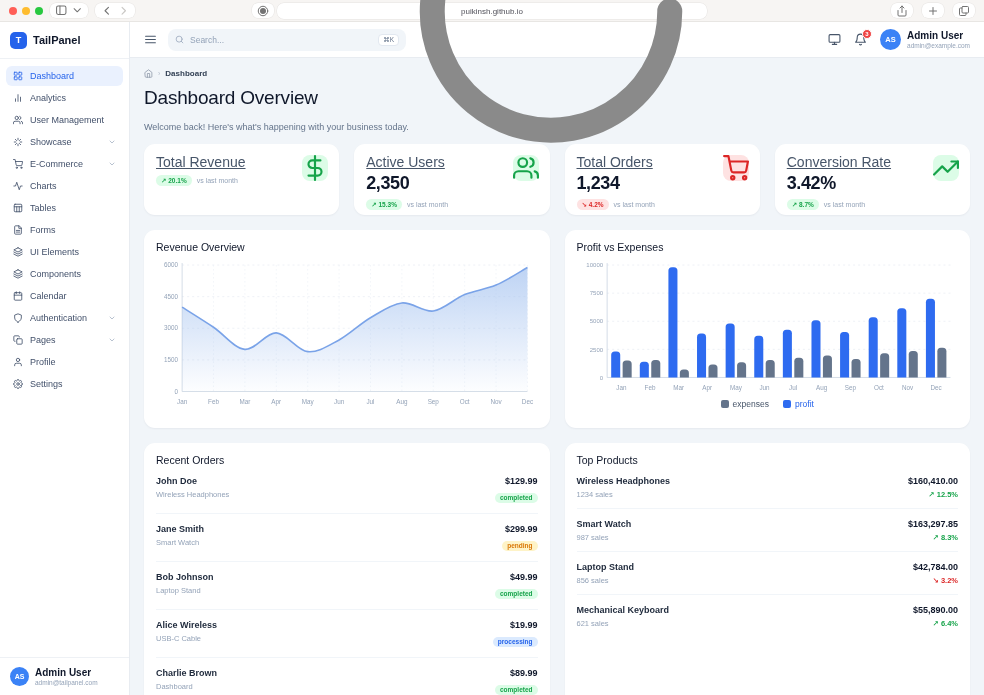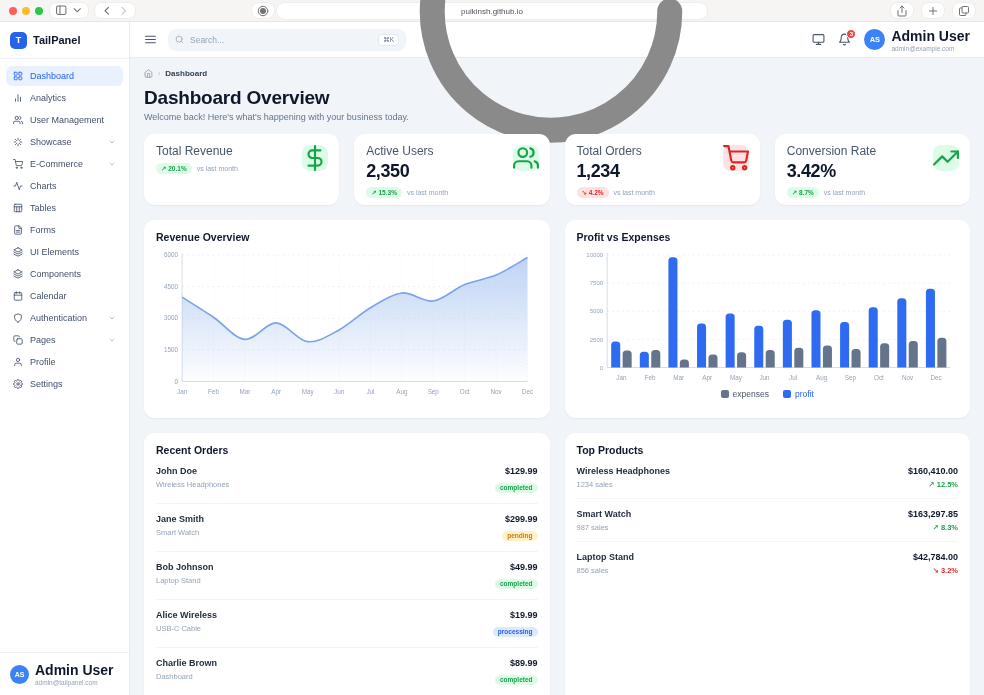--- a/index.html
+++ b/index.html
@@ -40,21 +40,21 @@
     font-size:9px; color:#42506a; cursor:pointer; }
   .nav-item.active { background:#eaf1fe; color:#2563eb; }
   .nic { width:10px; height:10px; display:flex; flex:none; }
   .nic svg { width:100%; height:100%; }
   .chev { margin-left:auto; color:#94a3b8; width:8px; height:8px; display:flex; }
   .chev svg { width:100%; height:100%; }
   .sfooter { border-top:1px solid #eef1f5; padding:9px 10px; display:flex; align-items:center;
     gap:6px; flex:none; }
   .avatar { width:19px; height:19px; border-radius:50%; background:#3b82f6; color:#fff;
     font-size:7px; font-weight:700; display:flex; align-items:center; justify-content:center; flex:none; }
-  .uname { font-size:14px; font-weight:700; color:#0f172a; }
+  .uname { font-size:10px; font-weight:700; color:#0f172a; }
   .uemail { font-size:6.5px; color:#94a3b8; margin-top:1px; }
 
   .main { flex:1; display:flex; flex-direction:column; min-width:0; }
   .topbar { height:36px; background:#fff; border-bottom:1px solid #e8ecf1; display:flex;
     align-items:center; padding:0 14px; gap:11px; flex:none; }
   .burger { color:#475569; width:13px; height:13px; display:flex; cursor:pointer; }
   .burger svg { width:100%; height:100%; }
   .search { width:238px; height:22px; background:#f1f5f9; border-radius:8px; display:flex;
     align-items:center; gap:6px; padding:0 7px; cursor:text; }
   .search .sic { width:9px; height:9px; color:#94a3b8; display:flex; }
@@ -71,42 +71,42 @@
   .user-block { display:flex; align-items:center; gap:6px; cursor:pointer; }
   .user-block .avatar { width:21px; height:21px; font-size:7.5px; }
 
   
   .content { flex:1; background:#f1f5f9; padding:11px 14px; overflow:hidden; }
   .crumbs { display:flex; align-items:center; gap:5px; font-size:8px; color:#94a3b8; }
   .crumbs .hic { width:9px; height:9px; display:flex; color:#8a94a6; }
   .crumbs .hic svg { width:100%; height:100%; }
   .crumb-sep { font-size:7px; color:#b6bfcc; }
   .crumb-current { color:#334155; font-weight:600; }
-  .title { font-size:19px; font-weight:700; color:#0f172a; margin:9px 0 3px; letter-spacing:-.2px; }
+  .title { font-size:19px; font-weight:400; color:#0f172a; margin:9px 0 13px; letter-spacing:-.2px; }
   .subtitle { font-size:9px; color:#64748b; }
 
   .stats { display:grid; grid-template-columns:repeat(4,1fr); gap:15px; margin-top:12px; }
   .scard { background:#fff; border-radius:11px; padding:10px 12px; position:relative;
     height:71px; box-shadow:0 1px 2px rgba(15,23,42,.05); }
-  .slabel { font-size:12px; color:#475569; }
+  .slabel { font-size:14px; color:#475569;text-decoration:underline; }
   .sval { font-size:18px; font-weight:800; color:#0f172a; margin-top:3px; letter-spacing:-.4px; }
   .srow { display:flex; align-items:center; gap:5px; margin-top:5px; }
   .sbadge { border-radius:999px; padding:1.5px 5px; font-size:6.5px; font-weight:700; }
   .up { background:#dcfce7; color:#16a34a; } .down { background:#fee2e2; color:#dc2626; }
   .snote { font-size:7px; color:#94a3b8; }
   .tile { position:absolute; top:11px; right:11px; width:26px; height:26px; border-radius:8px;
     display:flex; align-items:center; justify-content:center; }
   .tile.green { background:#dcfce7; color:#16a34a; } .tile.red { background:#fee2e2; color:#dc2626; }
   .tile svg { width:12px; height:12px; }
 
   .charts { display:grid; grid-template-columns:1fr 1fr; gap:15px; margin-top:15px; }
   .card { background:#fff; border-radius:11px; padding:11px 12px;
     box-shadow:0 1px 2px rgba(15,23,42,.05); }
   .chart-card { height:198px; overflow:hidden; }
-  .card h3 { font-size:10.5px; font-weight:700; color:#0f172a; }
+  .card h3 { font-size:10.5px; font-weight:400; color:#0f172a; }
   .chart-wrap { margin-top:4px; }
   svg.chart { display:block; width:100%; }
   .legend { display:flex; justify-content:center; gap:14px; align-items:center;
     font-size:8.5px; margin-top:1px; }
   .legend .li { display:flex; align-items:center; gap:4px; }
   .lg-sq { width:8px; height:8px; border-radius:2px; display:inline-block; }
 
   .lists { display:grid; grid-template-columns:1fr 1fr; gap:15px; margin-top:15px; }
   .list-card { min-height:260px; }
   .lrow { display:flex; justify-content:space-between; align-items:flex-start;
@@ -734,18 +734,28 @@
  <div class="lrow">
    <span>
      <div class="lname">Laptop Stand</div>
      <div class="lsub">856 sales</div>
    </span>
    <span class="lright">
      <div class="lprice">$42,784.00</div>
      <div class="lchange chg-down">↘ 3.2%</div>
    </span>
  </div>
+ <div class="lrow">
+   <span>
+     <div class="lname">Mechanical Keyboard</div>
+     <div class="lsub">621 sales</div>
+   </span>
+   <span class="lright">
+     <div class="lprice">$55,890.00</div>
+     <div class="lchange chg-up">↗ 6.4%</div>
+   </span>
+ </div>
             </div>
         </div>
       </div>
     </div>
   </div>
 </div>
 
 </body></html>

